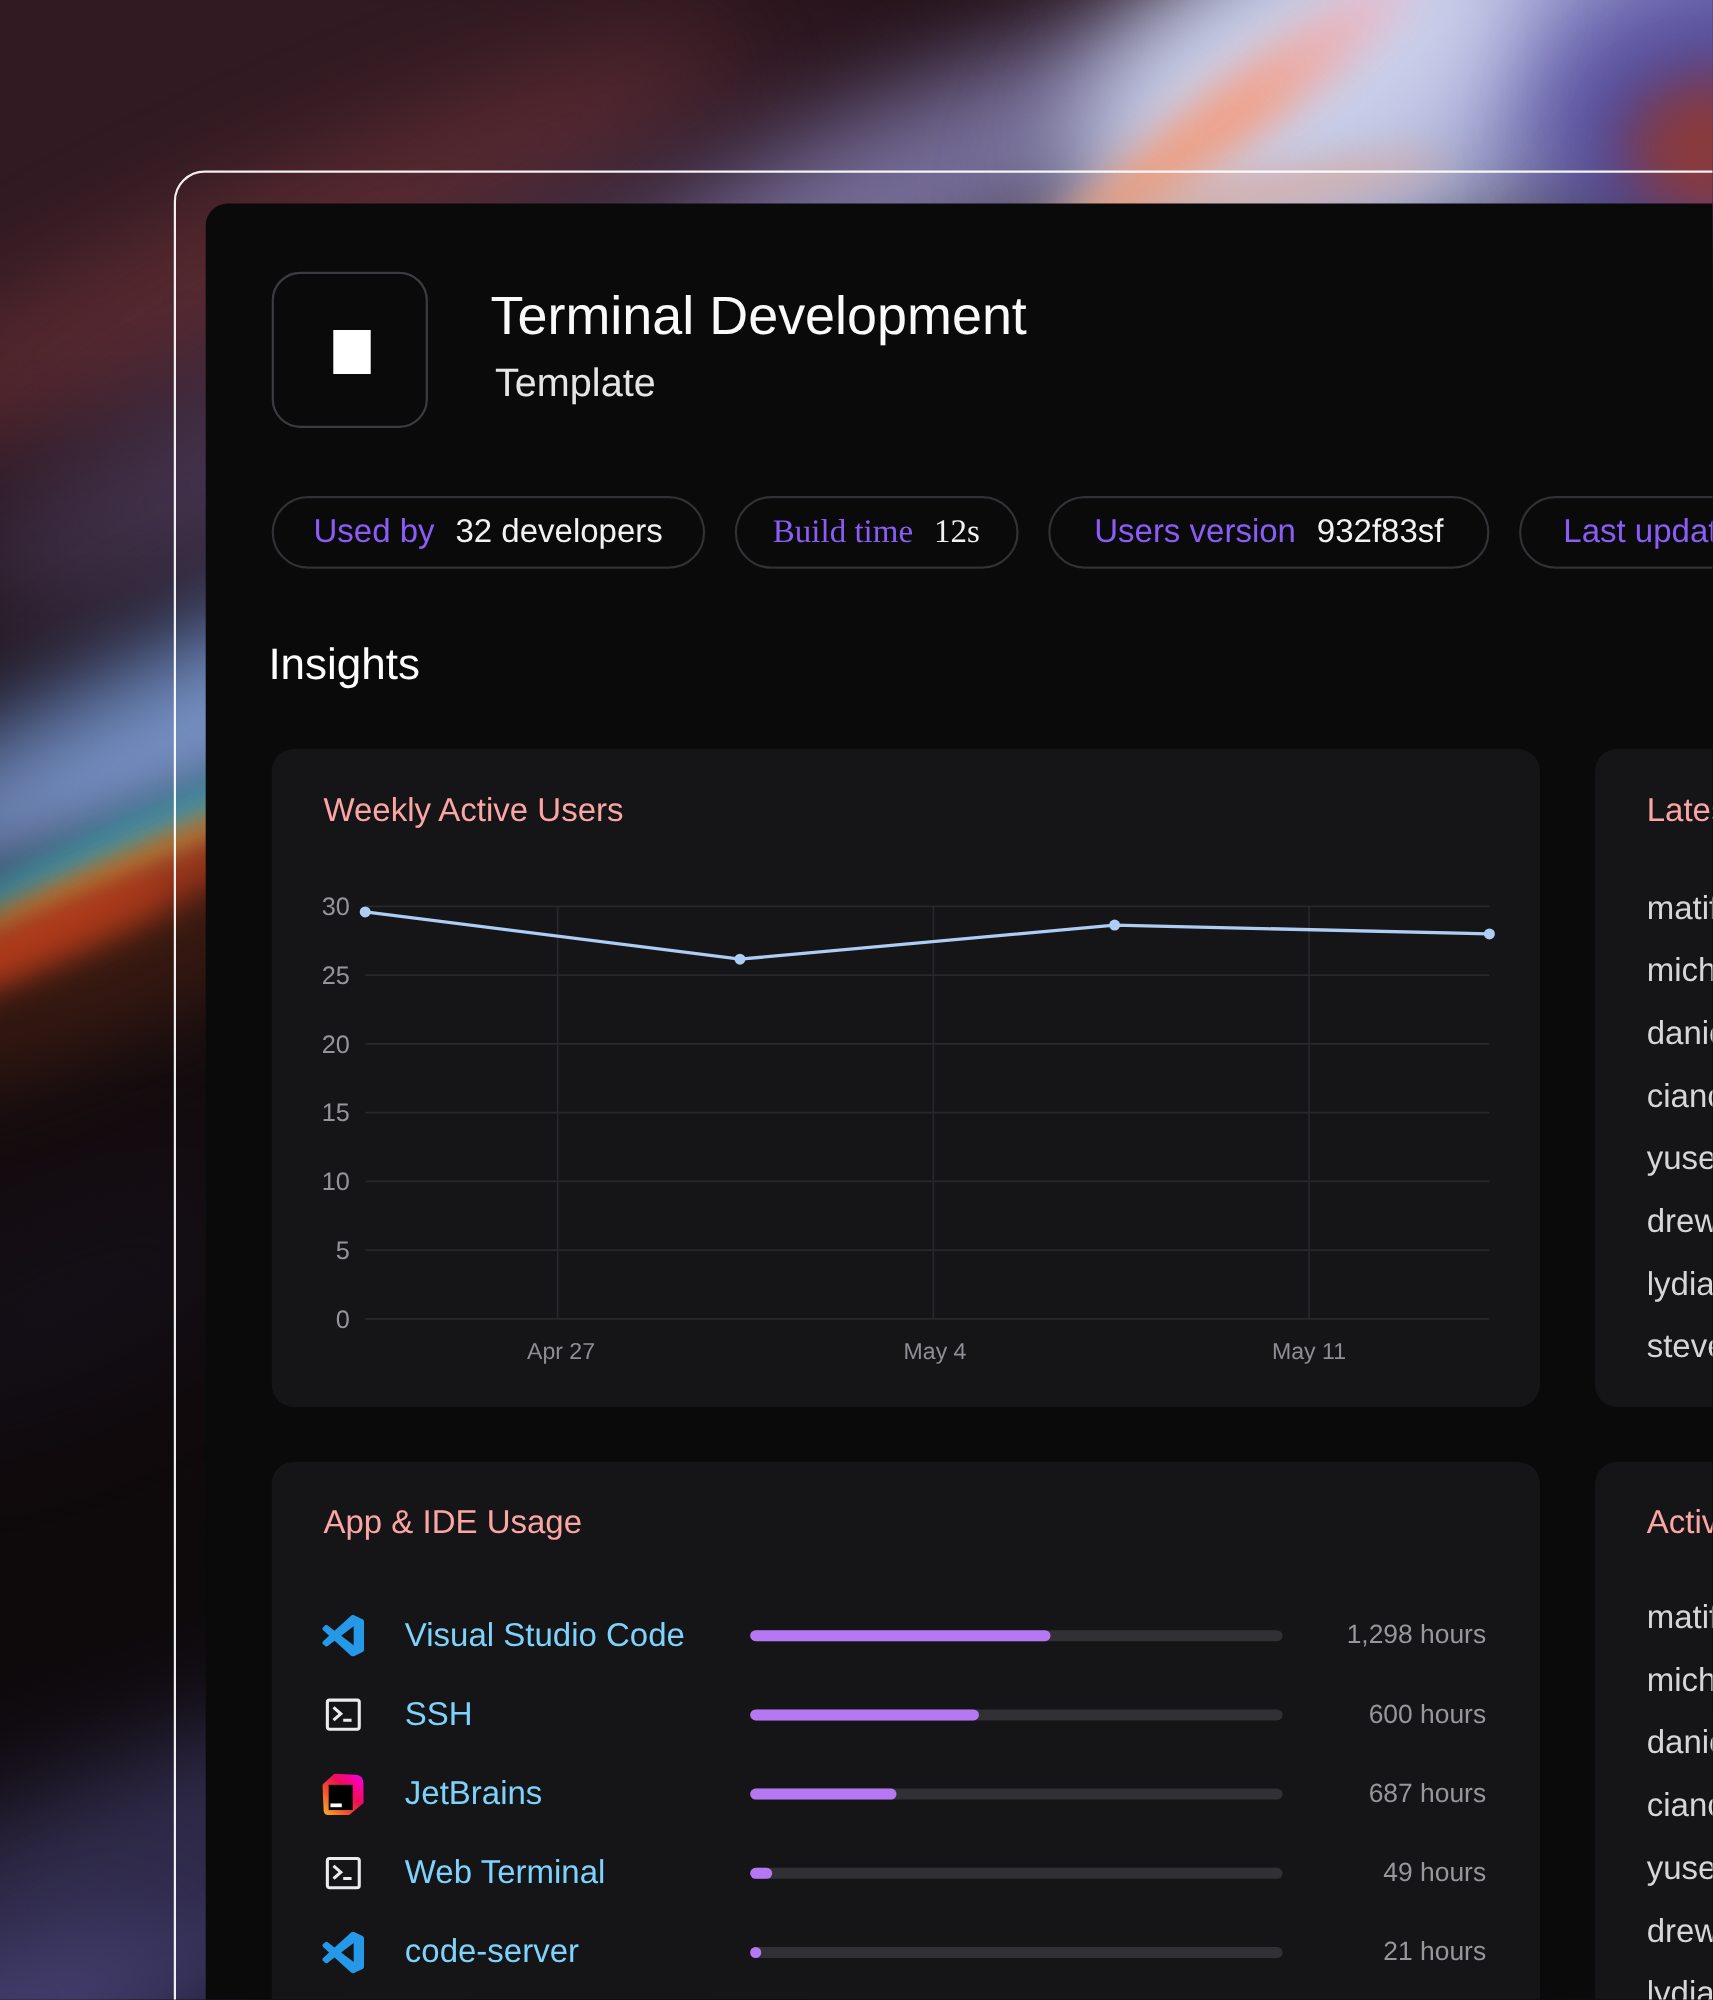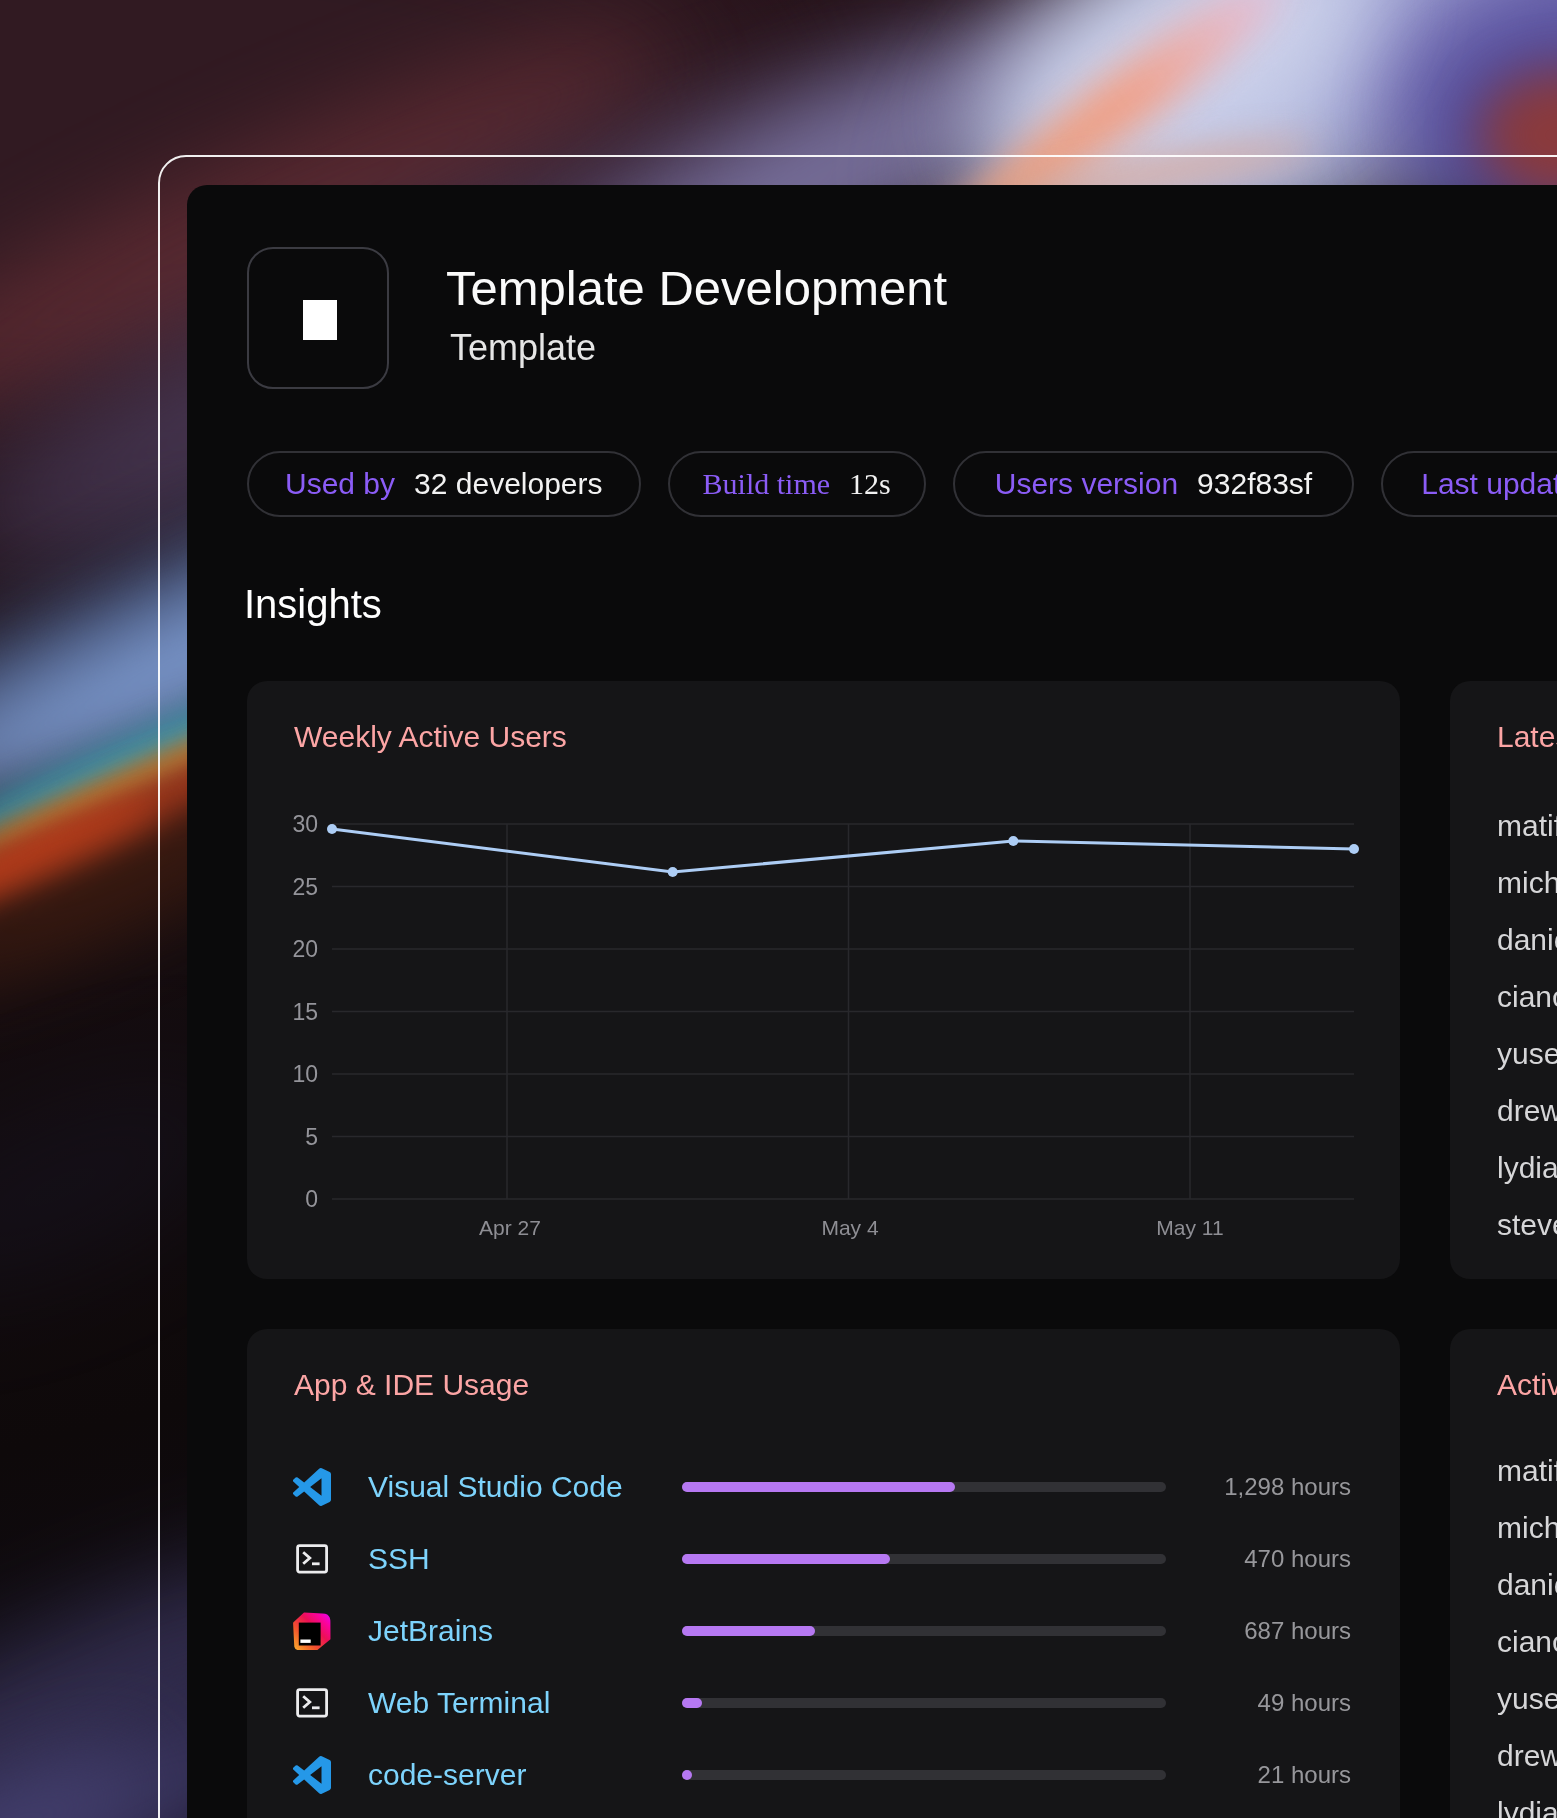--- a/index.html
+++ b/index.html
@@ -75,21 +75,21 @@
     <div class="streak" style="left:-270px;top:1620px;width:700px;height:150px;background:#2e2947;filter:blur(45px);transform:rotate(-24deg);"></div>
     <div class="streak" style="left:-225px;top:1740px;width:650px;height:140px;background:#3a3560;filter:blur(50px);transform:rotate(-24deg);"></div>
     <div class="streak" style="left:-140px;top:1785px;width:300px;height:90px;background:#433f6e;filter:blur(40px);transform:rotate(-24deg);"></div>
   </div>
 
   <div id="frame"></div>
   <div id="panel">
     <div id="iconbox">
         <div class="sq"></div>
       </div>
-    <div id="title">Template Development</div>
+    <div id="title">Terminal Development</div>
     <div id="subtitle">Template</div>
 
     <div id="pills">
       <div class="pill" style="padding:0 36px;">
           <span class="lab">Used by</span>
           <span class="val">32 developers</span>
         </div>
       <div class="pill" style="padding:0 33px;font-family:Liberation Serif, serif;">
           <span class="lab">Build time</span>
           <span class="val">12s</span>
@@ -175,21 +175,21 @@
             <g fill="none" stroke="#ececee" stroke-width="2.8">
               <rect x="4.6" y="5.6" width="29" height="26.5" rx="2"></rect>
               <path d="M10.2 12.2 16.8 18 10.2 23.8"></path>
               <path d="M19 23.8h7.6"></path>
             </g>
           </svg>
         <div class="ulabel">SSH</div>
         <div class="utrack">
             <div class="ufill" style="width:208px;"></div>
           </div>
-        <div class="uhours">470 hours</div>
+        <div class="uhours">600 hours</div>
       </div>
       <div class="urow" style="top:266px;">
         <svg class="uicon" viewBox="0 0 38 38">
           <defs>
               <linearGradient id="jbg" x1="2" y1="36" x2="37" y2="2" gradientUnits="userSpaceOnUse">
             <stop offset="0" stop-color="#f9a32d"></stop>
                 <stop offset=".28" stop-color="#f2562b"></stop>
                 <stop offset=".58" stop-color="#ec1055"></stop>
                 <stop offset=".82" stop-color="#fb02a0"></stop>
                 <stop offset="1" stop-color="#e603f2"></stop>

